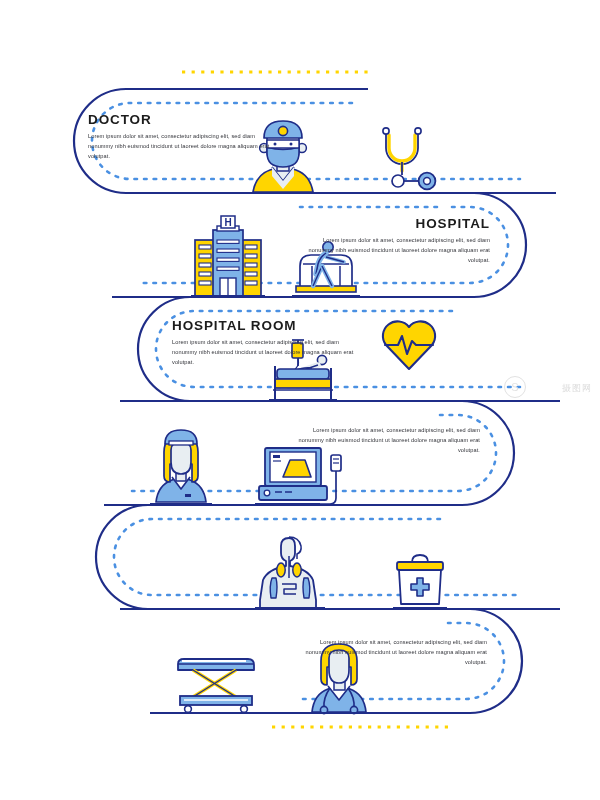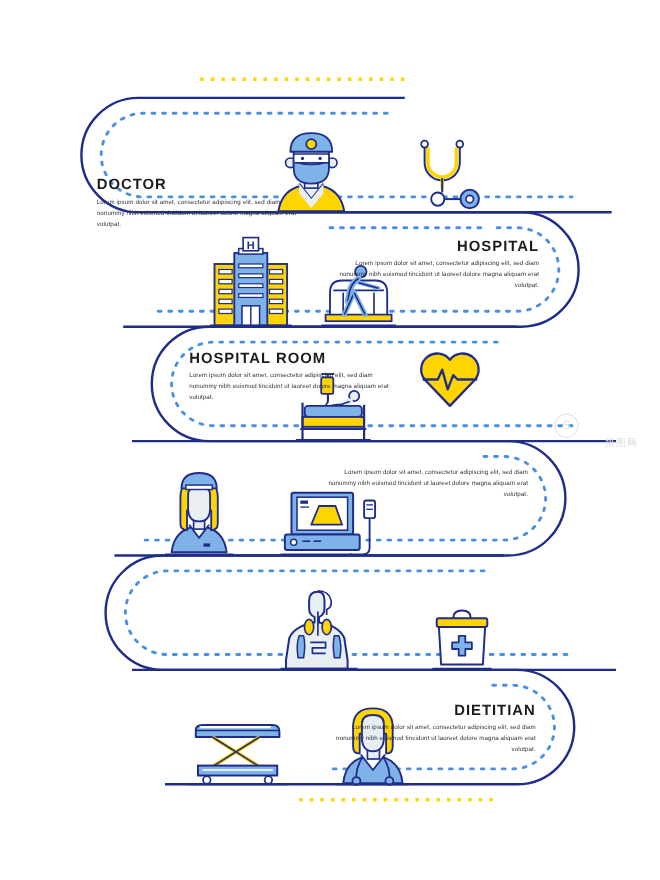--- a/index.html
+++ b/index.html
@@ -34,26 +34,25 @@
   .blk-body {
     font-size: 5.6px;
     line-height: 1.75;
     color: #33343a;
     letter-spacing: 0.1px;
   }
   .align-left  { text-align: left; }
   .align-right { text-align: right; }
   .wm {
     position: absolute;
-    right: 20px; top: 382px;
+    right: 8px; top: 382px;
     font-size: 9px;
     color: #dcdcdc;
     letter-spacing: 1px;
     user-select: none;
-    margin-top: 14px;
   }
   .wm-mark {
     position: absolute;
     right: 74px; top: 376px;
     width: 22px; height: 22px;
     border: 1.4px solid #e2e2e2;
     border-radius: 50%;
     color: #e2e2e2;
     font-size: 11px;
     text-align: center;
@@ -346,41 +345,40 @@
 
       <path d="M 330 688 q -7 10 -6 20" fill="none" stroke="#1f2d88" stroke-width="1.6"></path>
       <path d="M 348 688 q 7 10 6 20" fill="none" stroke="#1f2d88" stroke-width="1.6"></path>
       <circle cx="324" cy="710" r="3.6" fill="#7fb3e8" stroke="#1f2d88" stroke-width="1.6"></circle>
       <circle cx="354" cy="710" r="3.6" fill="#7fb3e8" stroke="#1f2d88" stroke-width="1.6"></circle>
       <line x1="306" y1="713" x2="372" y2="713" stroke="#1f2d88" stroke-width="1.8"></line>
     </g>
 
   </svg>
 
-  <div class="text-block align-left" style="left:88px; top:112px;margin-top:48px;">
+  <div class="text-block align-left" style="left:88px; top:112px;">
     <div class="blk-title">DOCTOR</div>
     <div class="blk-body">Lorem ipsum dolor sit amet, consectetur adipiscing elit, sed diam nonummy nibh euismod tincidunt ut laoreet dolore magna aliquam erat volutpat.</div>
   </div>
 
   <div class="text-block align-right" style="left:300px; top:216px;">
     <div class="blk-title">HOSPITAL</div>
     <div class="blk-body">Lorem ipsum dolor sit amet, consectetur adipiscing elit, sed diam nonummy nibh euismod tincidunt ut laoreet dolore magna aliquam erat volutpat.</div>
   </div>
 
   <div class="text-block align-left" style="left:172px; top:318px;">
     <div class="blk-title">HOSPITAL ROOM</div>
     <div class="blk-body">Lorem ipsum dolor sit amet, consectetur adipiscing elit, sed diam nonummy nibh euismod tincidunt ut laoreet dolore magna aliquam erat volutpat.</div>
   </div>
 
   <div class="text-block align-right" style="left:290px; top:426px;">
     <div class="blk-body">Lorem ipsum dolor sit amet, consectetur adipiscing elit, sed diam nonummy nibh euismod tincidunt ut laoreet dolore magna aliquam erat volutpat.</div>
   </div>
 
 
   <div class="text-block align-right" style="left:297px; top:638px;">
-    <div class="blk-title">DIETITIAN</div>
     <div class="blk-body">Lorem ipsum dolor sit amet, consectetur adipiscing elit, sed diam nonummy nibh euismod tincidunt ut laoreet dolore magna aliquam erat volutpat.</div>
   </div>
 
   <div class="wm-mark">S</div>
   <div class="wm">摄图网</div>
 
 </div>
 
 </body></html>

